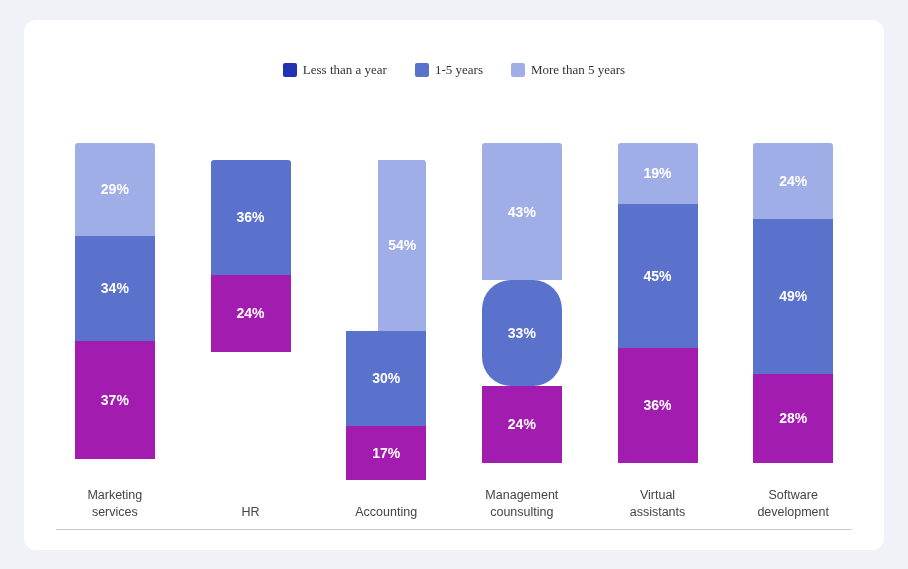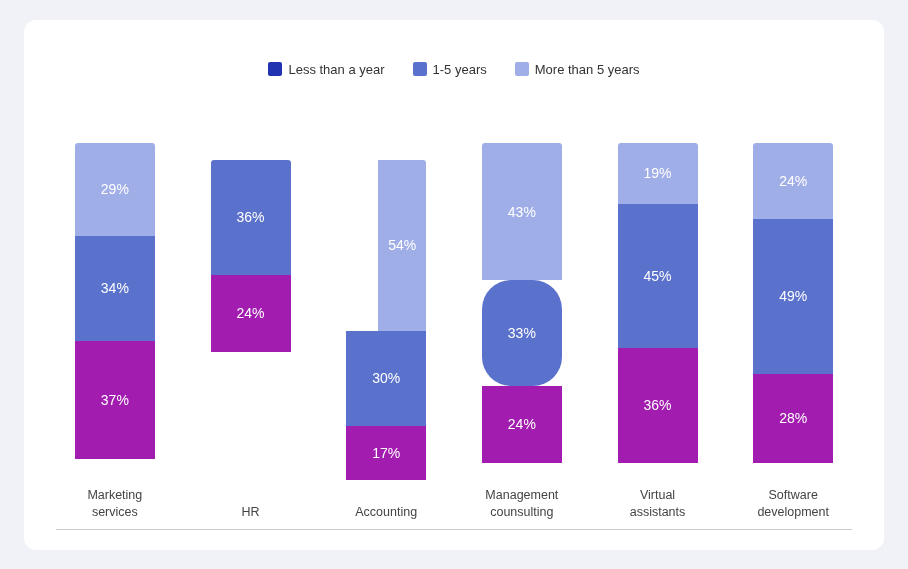--- a/index.html
+++ b/index.html
@@ -28,20 +28,21 @@
       letter-spacing: 1px;
       color: #1a1a2e;
       margin-bottom: 14px;
       text-transform: uppercase;
     }
     .legend {
       display: flex;
       gap: 28px;
       margin-bottom: 22px;
       align-items: center;
+      font-family: Liberation Serif, serif;
     }
     .legend-item {
       display: flex;
       align-items: center;
       gap: 6px;
       font-size: 13px;
       color: #333;
     }
     .legend-color {
       width: 14px;
@@ -69,21 +70,21 @@
       width: 80px;
       height: 320px;
       border-radius: 3px 3px 0 0;
       overflow: hidden;
     }
     .bar-segment {
       display: flex;
       align-items: center;
       justify-content: center;
       font-size: 14px;
-      font-weight: 400;
+      font-weight: 700;
       color: #fff;
     }
     .seg-top    { background: #a0aee8; }
     .seg-mid    { background: #5b72cc; }
     .seg-bottom { background: #a21caf; }
     .bar-label {
       margin-top: 24px;
       font-size: 12.5px;
       color: #444;
       text-align: center;

